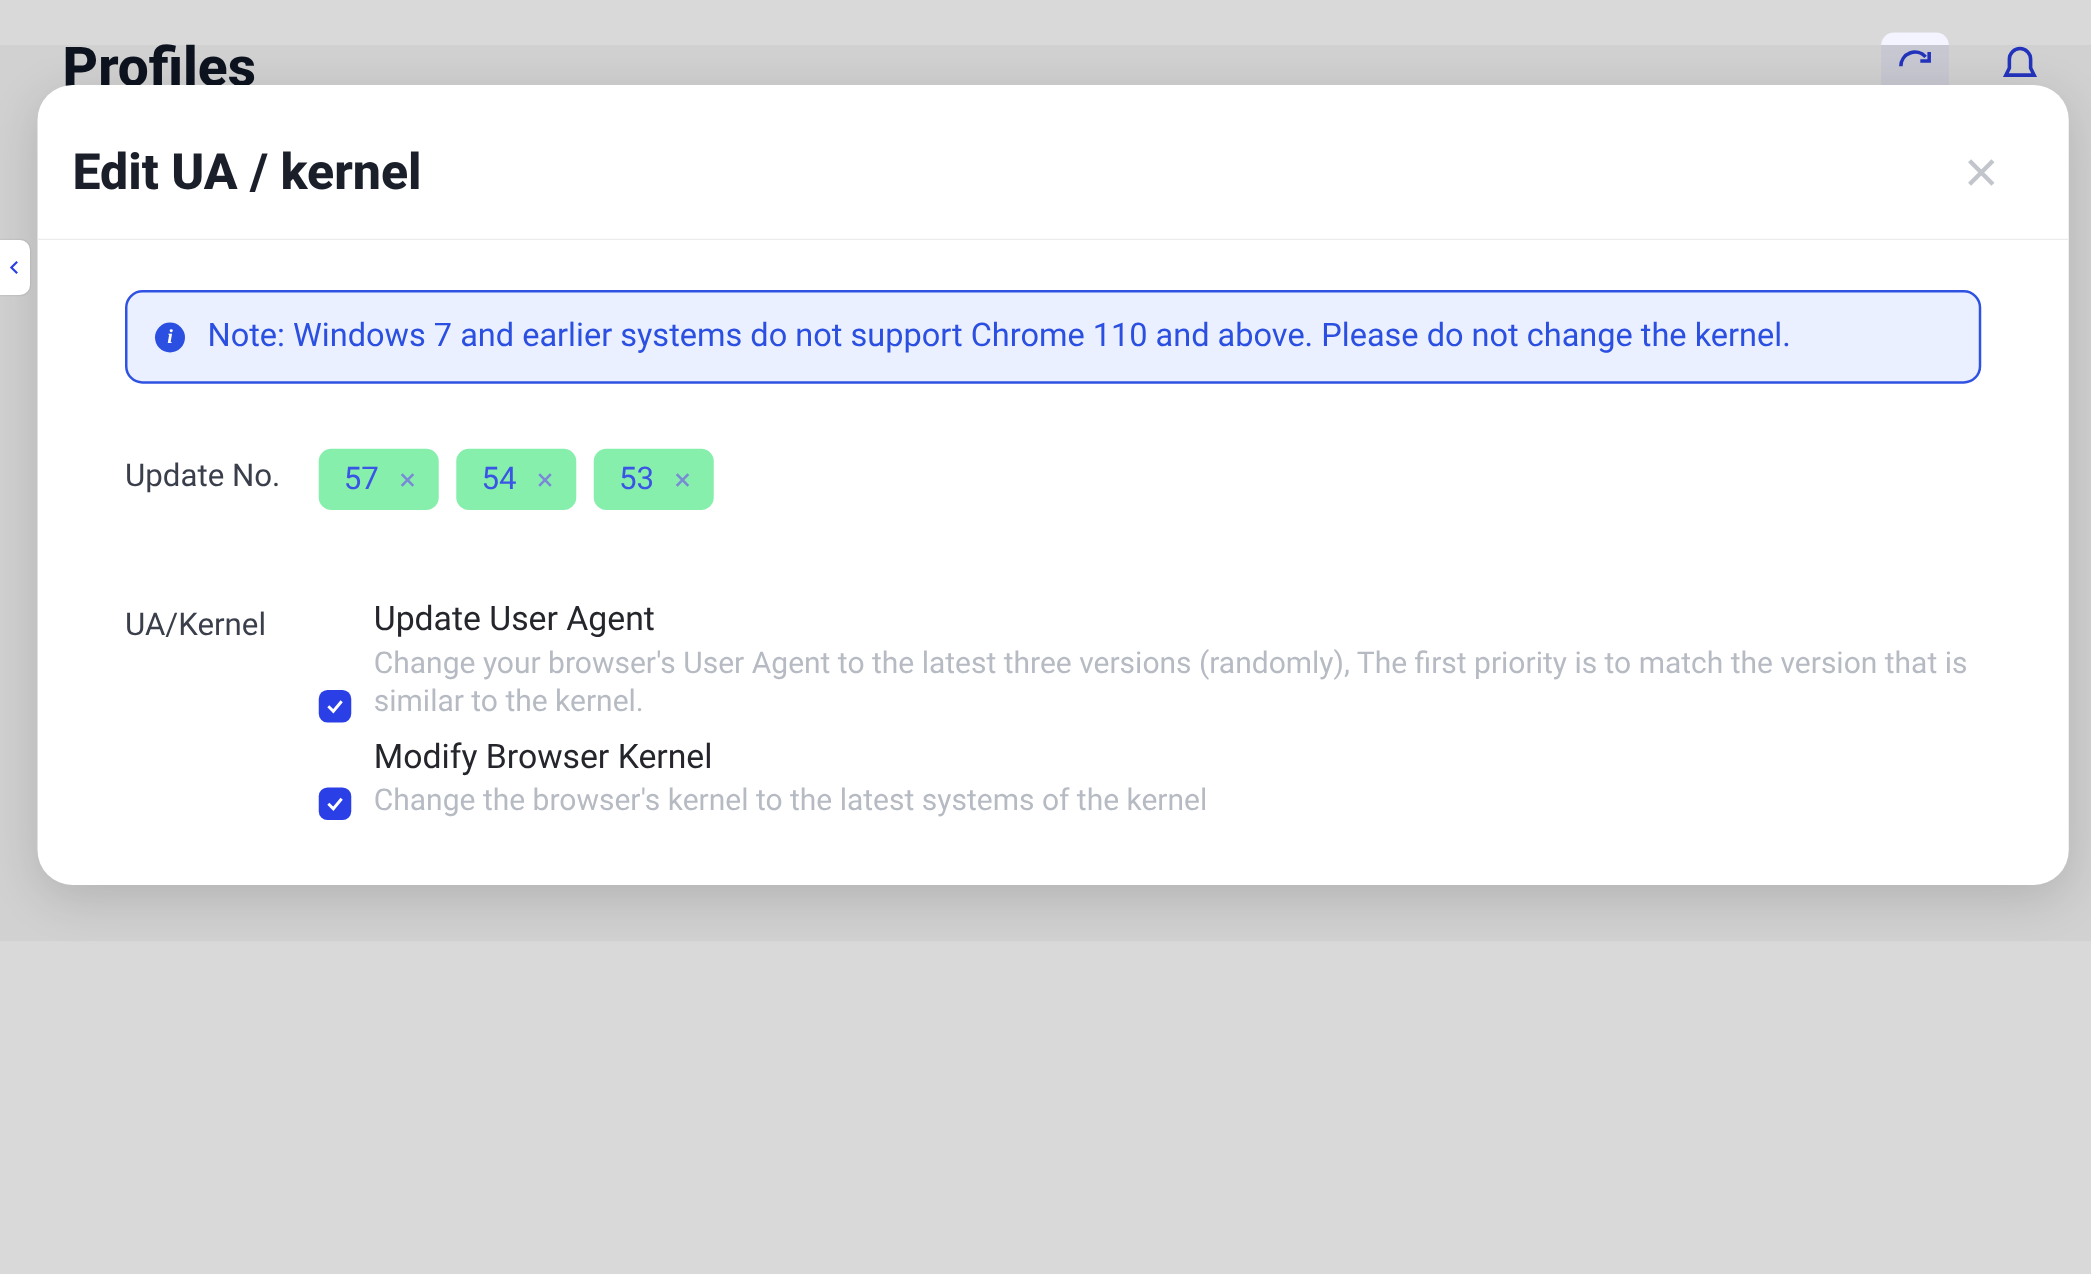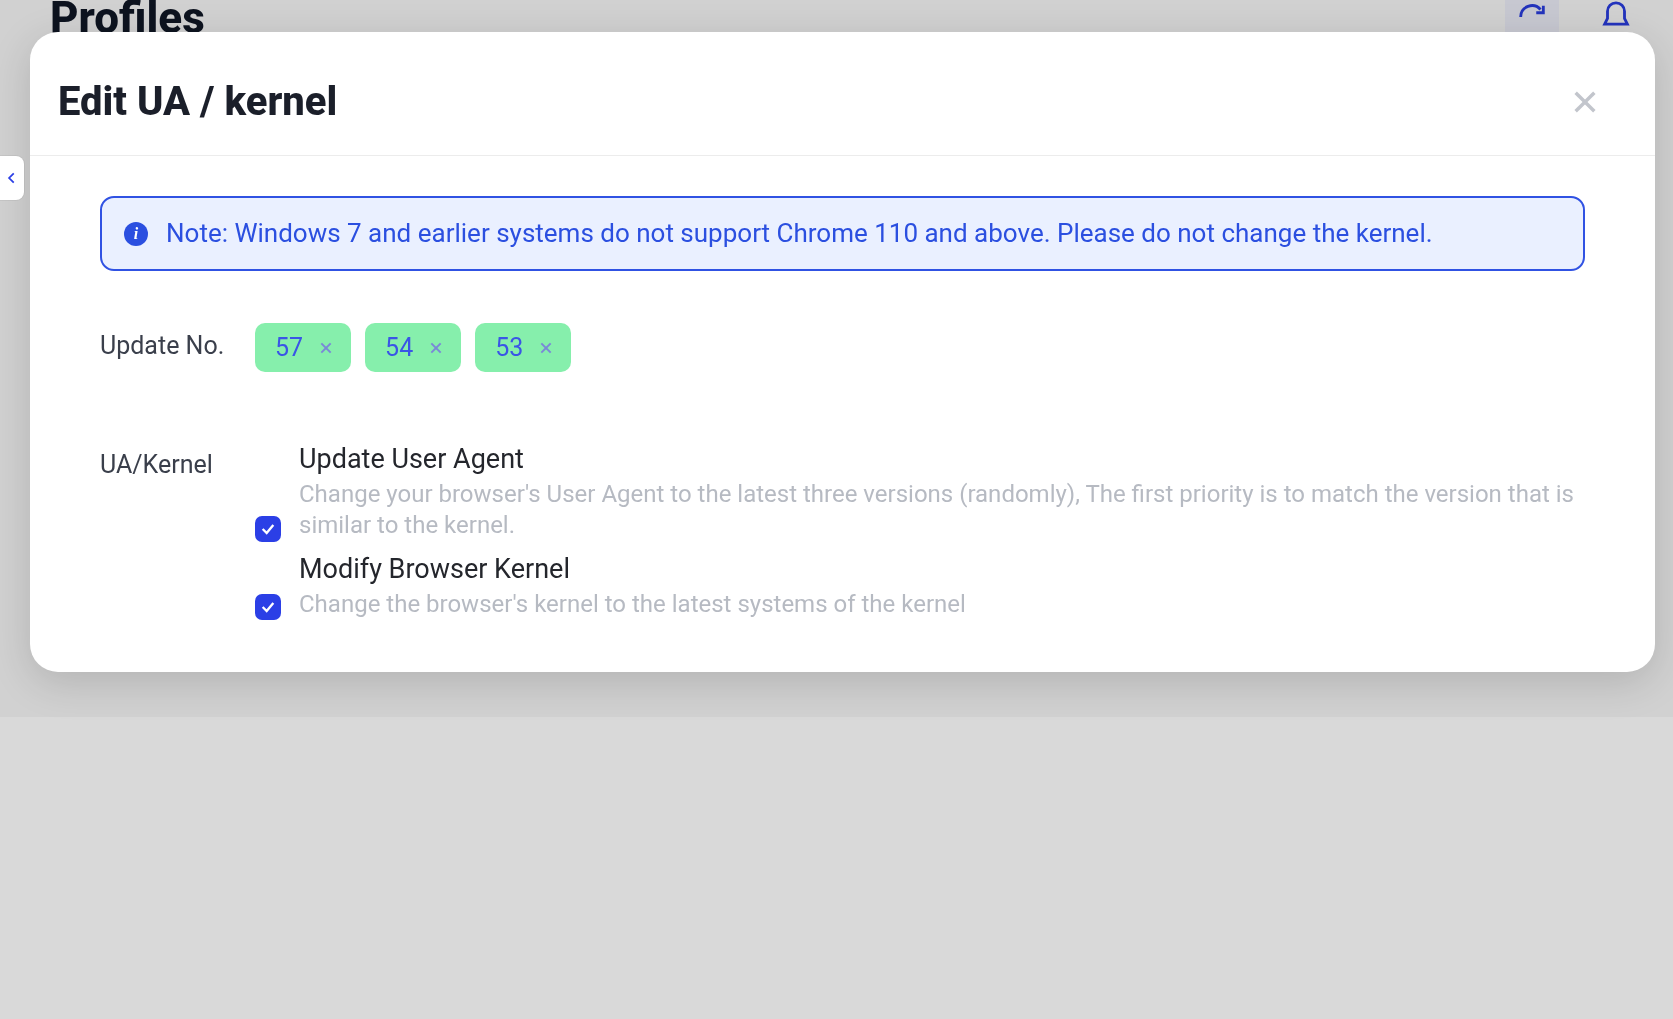--- a/index.html
+++ b/index.html
@@ -224,20 +224,21 @@
     font-size: 26px;
     cursor: pointer;
   }
 
   
   .canvas {
     width: 1673px;
     height: 717px;
     position: relative;
     transform-origin: top left;
+    margin-top: 36px;
   }
   @media (max-width: 1672px) {
     .canvas { transform: scale(0.83); }
   }
 </style>
 </head>
 <body>
 
 <div class="canvas">
 

